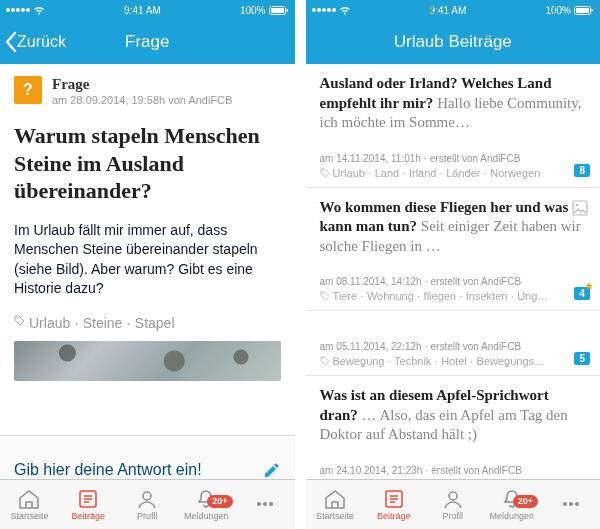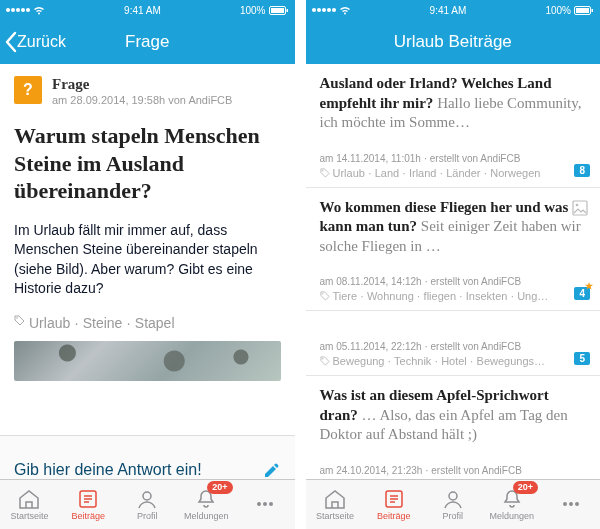--- a/index.html
+++ b/index.html
@@ -42,21 +42,21 @@
   .li-tags { font-size: 11px; color: #aaa; margin-top: 3px; display: flex; align-items: center; gap: 3px; white-space: nowrap; overflow: hidden; }
   .li-count { position: absolute; right: 10px; bottom: 10px; background: #1ca1d8; color: #fff; font-size: 10px; font-weight: 700; padding: 1px 5px; border-radius: 2px; }
   .li-count .star { color:#f39c12; position:absolute; top:-6px; right:-3px; font-size:9px; }
   .li-type-icon { position: absolute; top: 12px; right: 12px; width: 16px; height: 16px; }
 
   
   .tabbar { height: 50px; border-top: 1px solid #c8c8c8; background: #f7f7f7; display: flex; }
   .tab { flex: 1; display: flex; flex-direction: column; align-items: center; justify-content: center; gap: 1px; color: #8e8e93; font-size: 9px; position: relative; }
   .tab.active { color: #e74c3c; }
   .tab svg { display: block; }
-  .tab-badge { position: absolute; top: 1px; left: 52%; background: #e74c3c; color: #fff; font-size: 9px; font-weight: 700; border-radius: 8px; padding: 1px 5px; line-height: 1.2; }
+  .tab-badge { position: absolute; top: 15px; left: 52%; background: #e74c3c; color: #fff; font-size: 9px; font-weight: 700; border-radius: 8px; padding: 1px 5px; line-height: 1.2; }
 </style>
 </head>
 <body>
 
 <div class="phones">
 
   <div class="phone">
     <div class="statusbar">
       <div class="sb-left">
         <span class="sb-dots">

